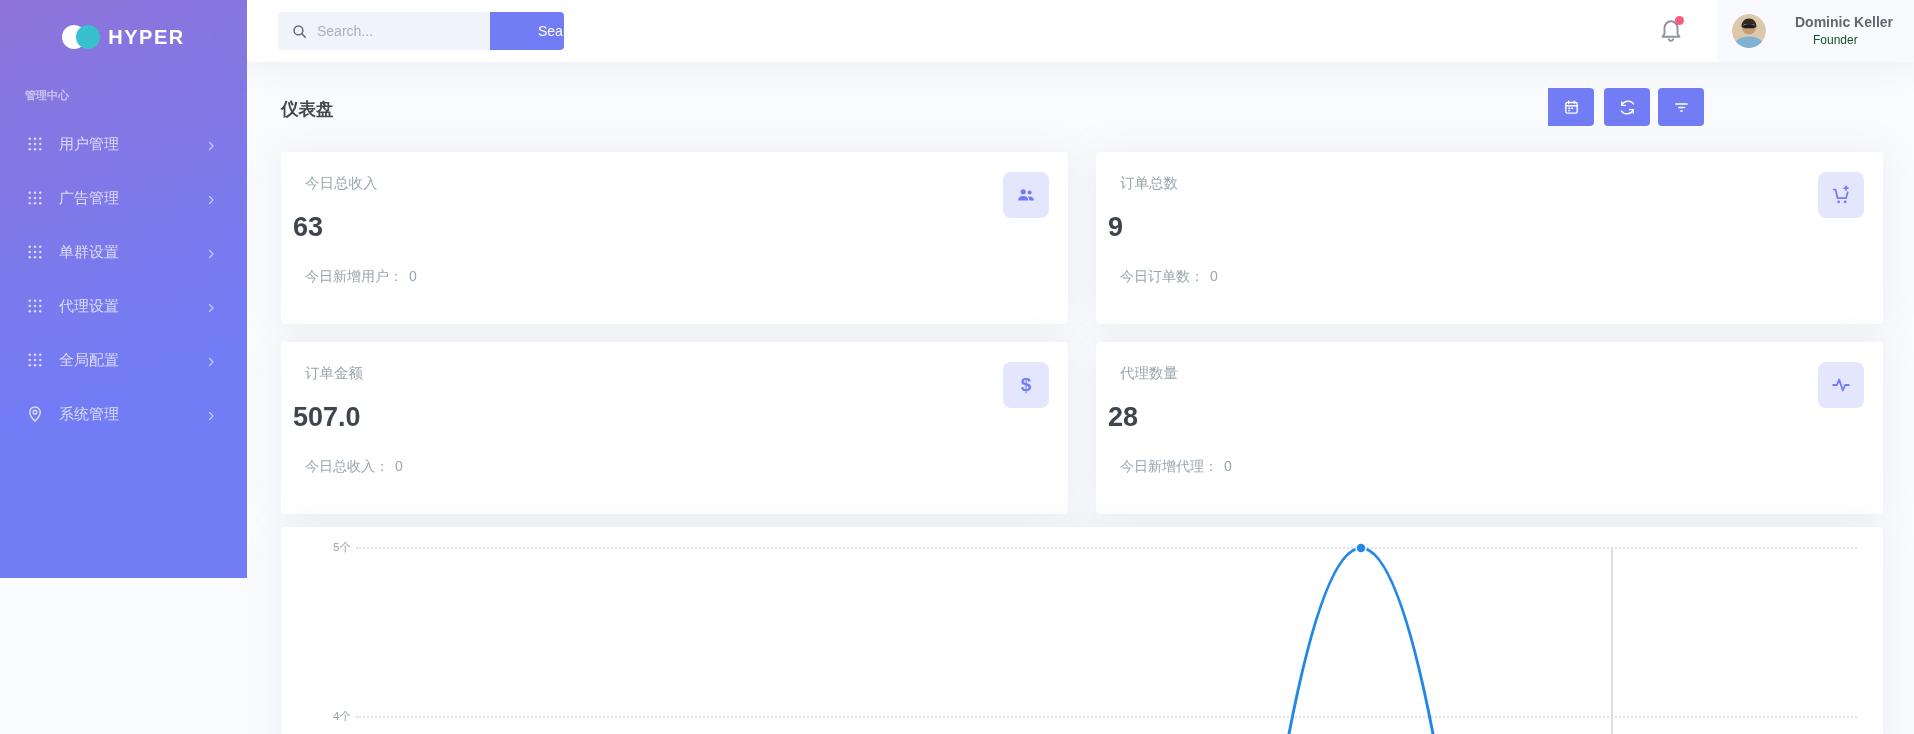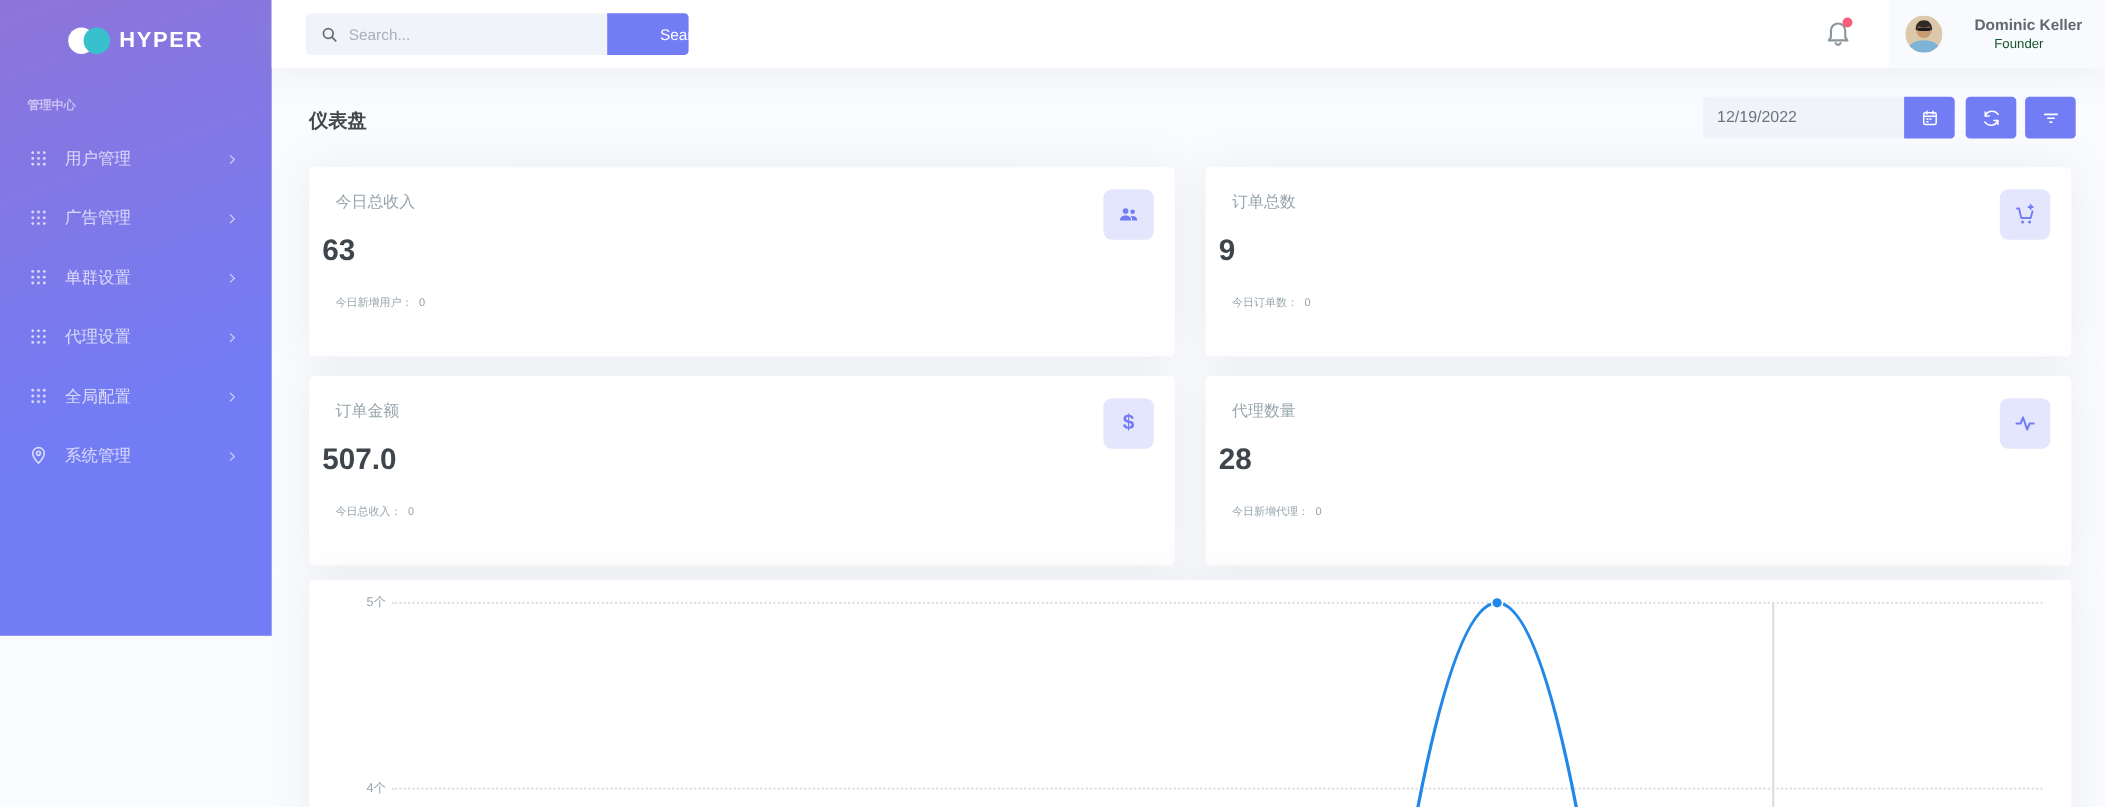--- a/index.html
+++ b/index.html
@@ -23,21 +23,21 @@
   .menu-item .mi-icon { width:18px; height:18px; display:flex; align-items:center; justify-content:center; }
   .menu-item .mi-icon svg { width:18px; height:18px; }
   .menu-item .mi-label { margin-left:15px; }
   .menu-item .mi-chevron { margin-left:auto; width:12px; height:12px; opacity:.85; }
   .menu-item .mi-chevron svg { width:12px; height:12px; }
 
   
   .topbar { position:absolute; left:247px; top:0; width:1667px; height:62px; background:#ffffff;
     box-shadow:0 0 35px 0 rgba(154,161,171,.18); }
   .search-group { position:absolute; left:31px; top:12px; height:38px; display:flex; }
-  .search-box { width:274px; height:38px; background:#f1f3fa; border-radius:4px 0 0 4px;
+  .search-box { width:212px; height:38px; background:#f1f3fa; border-radius:4px 0 0 4px;
     display:flex; align-items:center; padding-left:13px; }
   .search-box svg { width:17px; height:17px; flex:none; }
   .search-box input { border:none; outline:none; background:transparent; margin-left:9px; width:200px;
     font-size:14px; color:#6c757d; font-family:inherit; }
   .search-box input::placeholder { color:#a9b1ba; }
   .search-btn { width:74px; height:38px; border:none; background:#727cf5; color:#fff; font-size:14px;
     border-radius:0 4px 4px 0; cursor:pointer; font-family:inherit;padding-left:48px; }
   .bell-wrap { position:absolute; right:228px; top:17px; width:28px; height:28px; cursor:pointer; }
   .bell-wrap svg { width:26px; height:26px; }
   .bell-dot { position:absolute; right:2px; top:-1px; width:9px; height:9px; border-radius:50%; }
@@ -59,21 +59,21 @@
   .icon-btn.attached { border-radius:0 4px 4px 0; }
   .gap10 { width:10px; } .gap8 { width:8px; }
 
   
   .card { position:absolute; width:787px; height:172px; background:#ffffff; border-radius:4px;
     box-shadow:0 0 35px 0 rgba(154,161,171,.15); }
   .card.c1 { left:281px; top:152px; } .card.c2 { left:1096px; top:152px; }
   .card.c3 { left:281px; top:342px; } .card.c4 { left:1096px; top:342px; }
   .card-label { position:absolute; left:24px; top:22px; font-size:14.5px; color:#98a6ad; }
   .card-value { position:absolute; left:12px; top:60px; font-size:27px; font-weight:600; color:#3e454c; }
-  .card-footer { position:absolute; left:24px; top:116px; font-size:10px; color:#98a6ad; }
+  .card-footer { position:absolute; left:24px; top:116px; font-size:14px; color:#98a6ad; }
   .card-footer .fv { margin-left:6px; }
   .card-icon { position:absolute; top:20px; right:19px; width:46px; height:46px; border-radius:8px;
     display:flex; align-items:center; justify-content:center; color:#727cf5; }
   .card-icon svg { width:22px; height:22px; }
   .card-icon .dollar { font-size:19px; font-weight:600; color:#727cf5; }
 
   
   .chart-card { position:absolute; left:281px; top:527px; width:1602px; height:240px; background:#ffffff;
     border-radius:4px 4px 0 0; box-shadow:0 0 35px 0 rgba(154,161,171,.15); }
   .gridline { position:absolute; left:75px; width:1501px; border-top:2px dotted #dee1e7; }
@@ -267,21 +267,20 @@
       <span class="profile-meta">
         <span class="profile-name" style="display:block">Dominic Keller</span>
         <span class="profile-role" style="display:block">Founder</span>
       </span>
     </div>
   </header>
 
   <h1 class="page-title">仪表盘</h1>
 
   <div class="date-controls">
-    <input class="date-input" type="text" value="12/19/2022" style="">
     <button class="icon-btn attached">
       <svg viewBox="0 0 24 24" fill="none" stroke="#ffffff" stroke-width="1.9" stroke-linecap="round">
         <rect x="4" y="5" width="16" height="15" rx="2"></rect>
         <line x1="8" y1="3" x2="8" y2="6.5"></line>
           <line x1="16" y1="3" x2="16" y2="6.5"></line>
         <line x1="4" y1="9.5" x2="20" y2="9.5"></line>
         <line x1="8" y1="13" x2="9.5" y2="13"></line>
           <line x1="12" y1="13" x2="13.5" y2="13"></line>
           <line x1="8" y1="16.5" x2="9.5" y2="16.5"></line>
       </svg>

